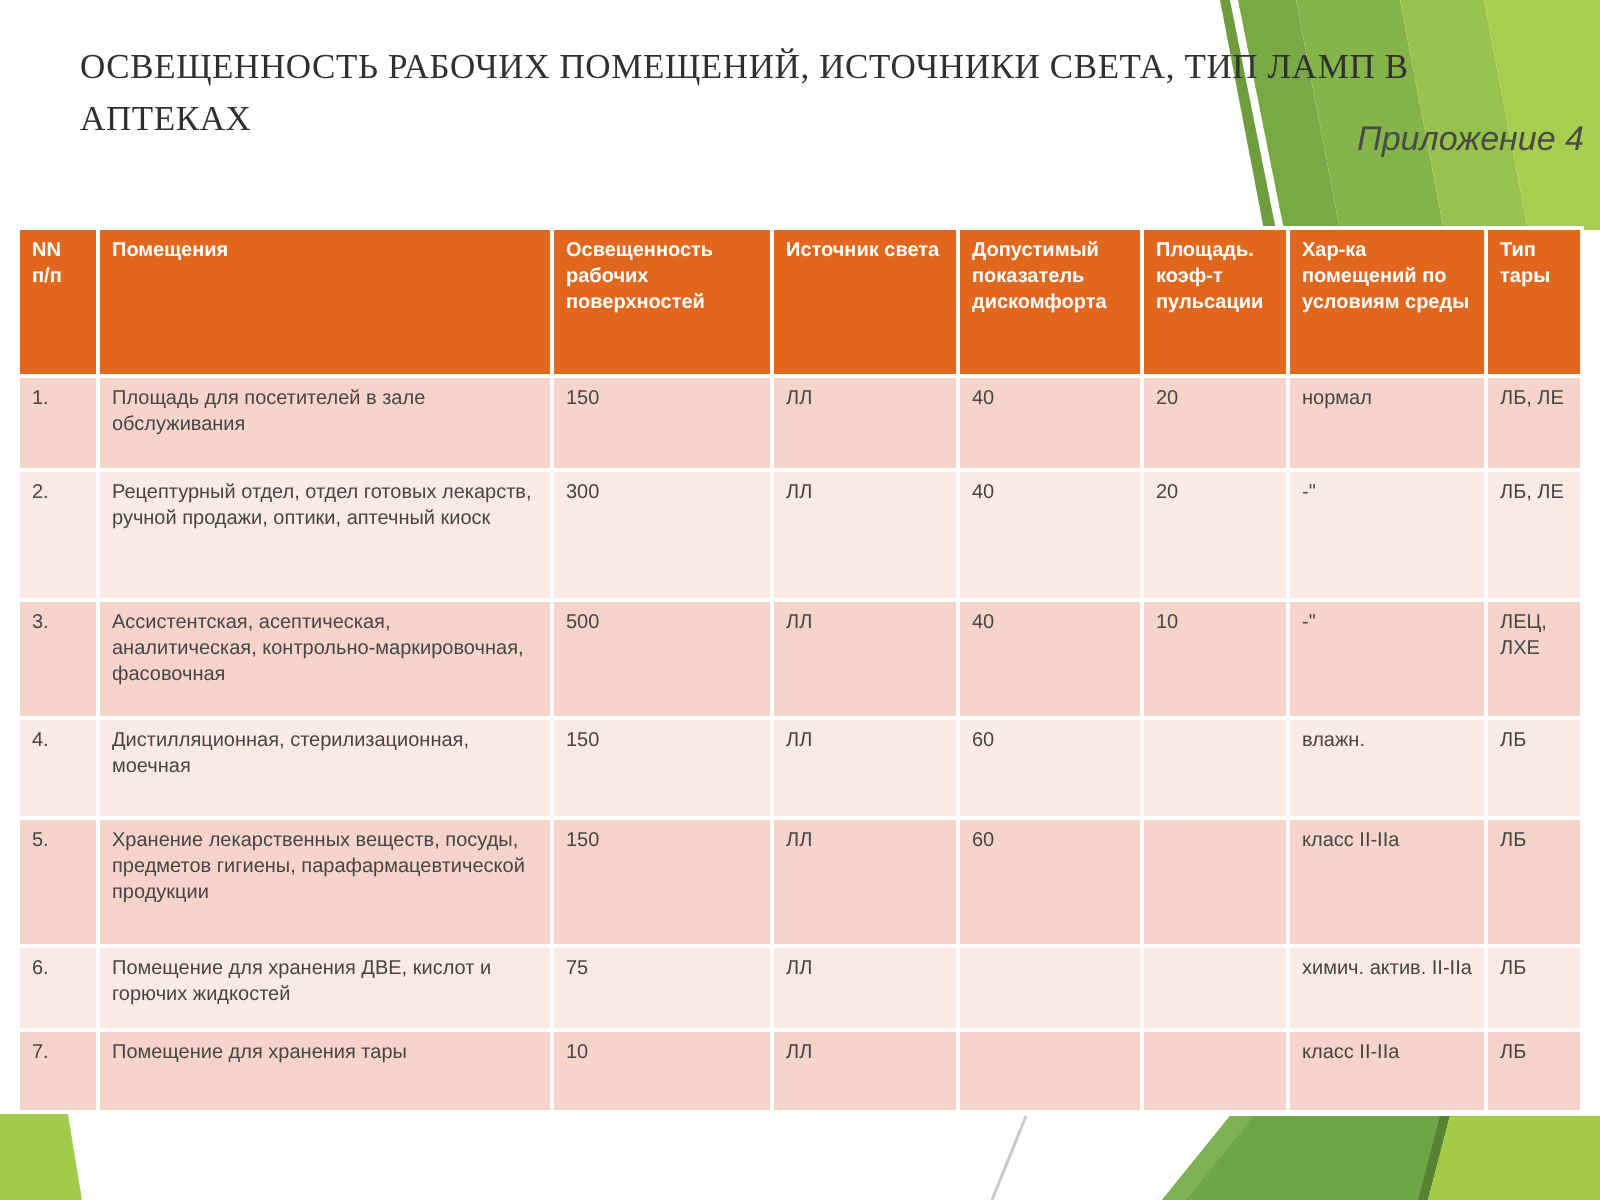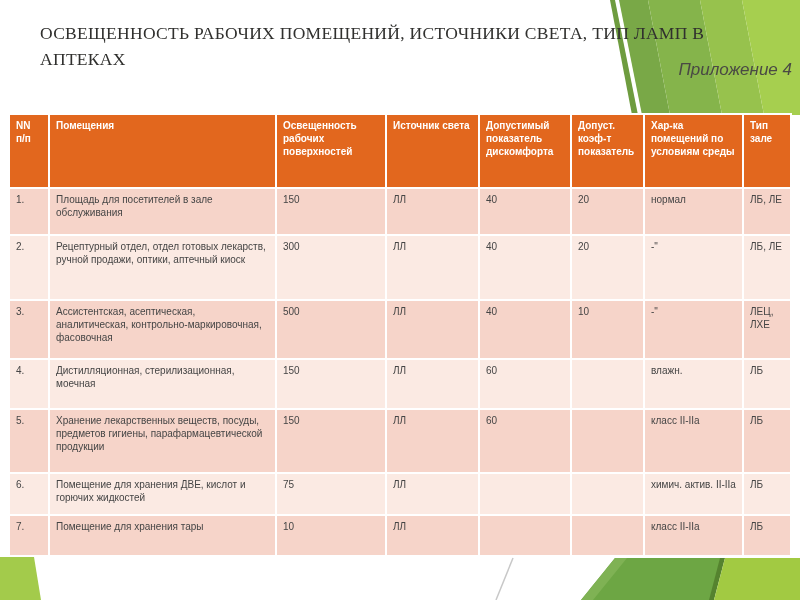--- a/index.html
+++ b/index.html
@@ -86,23 +86,23 @@
       <col style="width:97px">
       <col style="width:46px">
   </colgroup>
   <thead>
     <tr>
       <th>NN п/п</th>
       <th>Помещения</th>
       <th>Освещенность рабочих поверхностей</th>
       <th>Источник света</th>
       <th>Допустимый показатель дискомфорта</th>
-      <th>Допуст. коэф-т показатель</th>
+      <th>Площадь. коэф-т пульсации</th>
       <th>Хар-ка помещений по условиям среды</th>
-      <th>Тип зале</th>
+      <th>Тип тары</th>
     </tr>
   </thead>
   <tbody>
       <tr>
         <td>1.</td>
         <td>Площадь для посетителей в зале обслуживания</td>
         <td>150</td>
         <td>ЛЛ</td>
         <td>40</td>
         <td>20</td>

